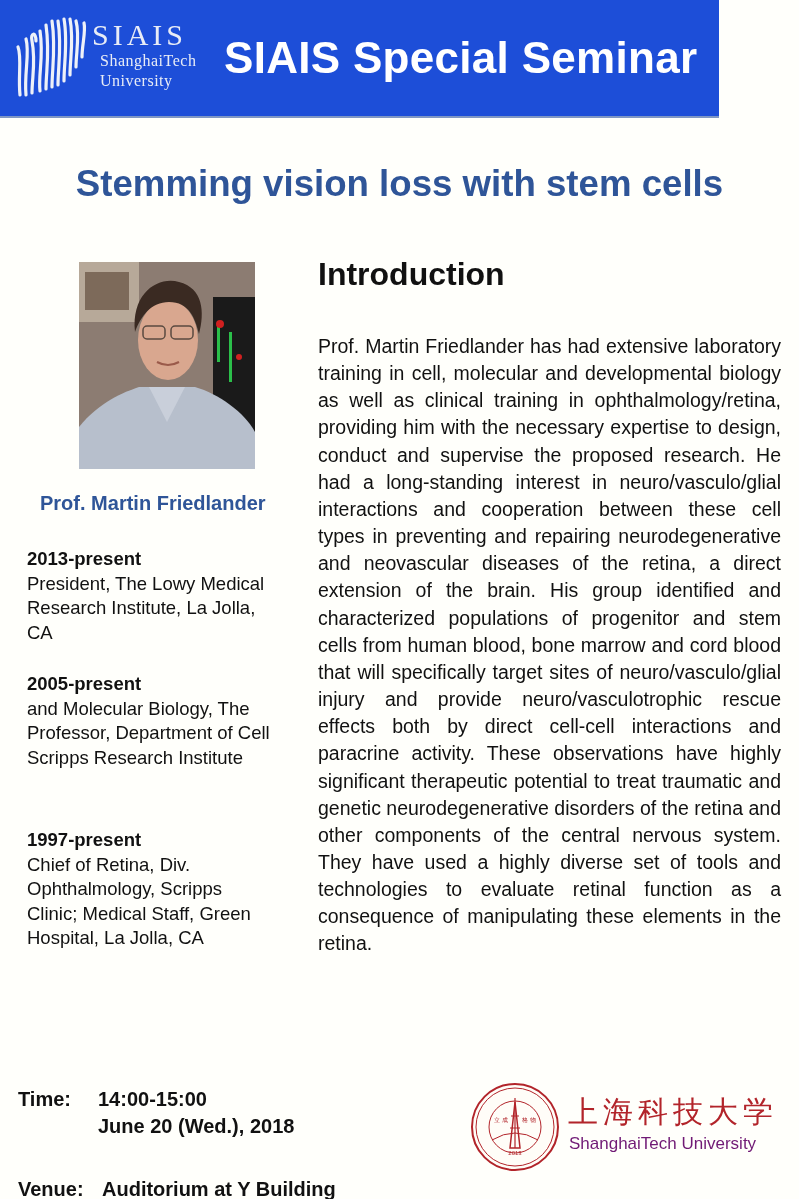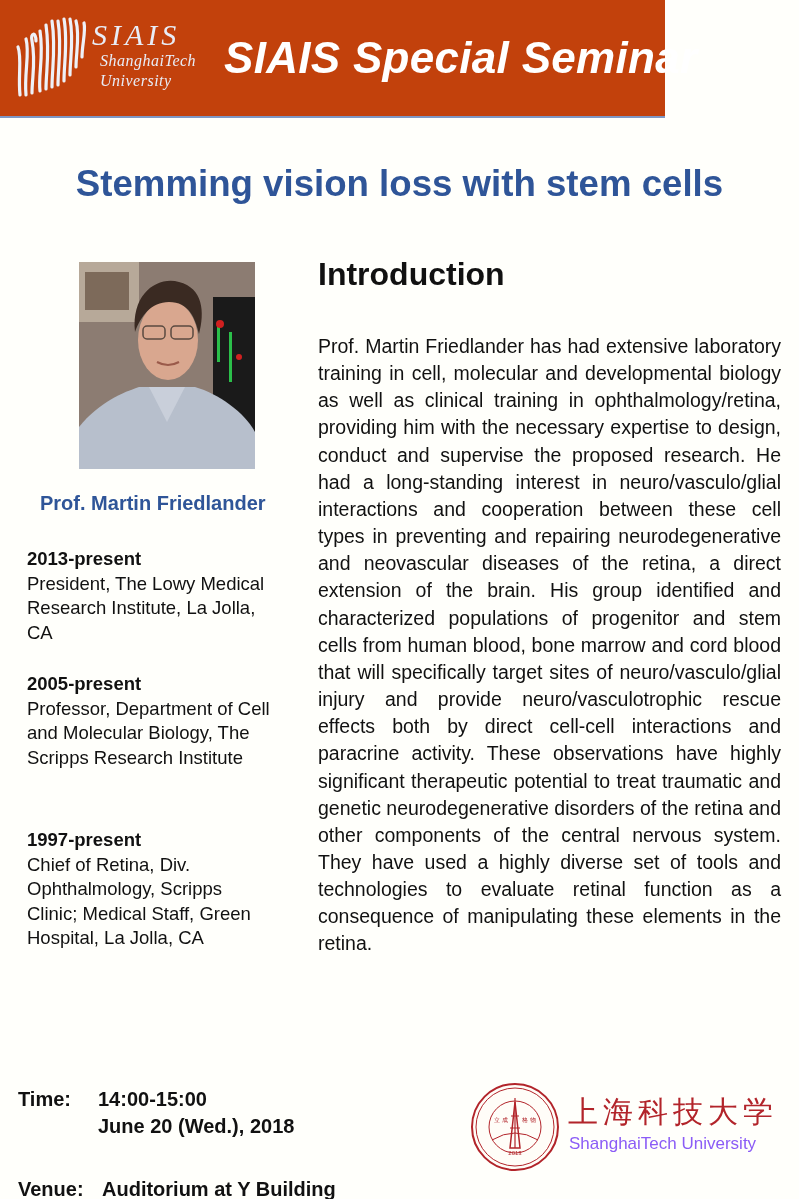--- a/index.html
+++ b/index.html
@@ -3,24 +3,23 @@
   <meta charset="utf-8">
   <style>
     html, body { margin: 0; padding: 0; }
     body {
       width: 799px; height: 1199px; position: relative; overflow: hidden;
       background: #fffffb;
       font-family: "Liberation Sans", sans-serif;
       color: #111;
     }
     .header {
-      position: absolute; left: 0; top: 0; width: 665px; height: 116px;
-      background: #c2410c;
+      position: absolute; left: 0; top: 0; width: 719px; height: 116px;
+      background: #1d4ed8;
       border-bottom: 2px solid #7f97c4;
-      font-style: italic;
     }
     .logo-mark { position: absolute; left: 14px; top: 17px; width: 76px; height: 80px; }
     .logo-text { position: absolute; left: 92px; top: 19px; color: #e8ecf6; font-family: "Liberation Serif", serif; }
     .logo-text .big { font-size: 30px; letter-spacing: 4px; line-height: 32px; }
     .logo-text .small { font-size: 16px; line-height: 20px; letter-spacing: 0.5px; margin-left: 8px; }
     .header-title {
       position: absolute; left: 224px; top: 33px;
       font-size: 44px; font-weight: bold; color: #ffffff; white-space: nowrap;
       letter-spacing: 0.3px;
     }
@@ -44,21 +43,21 @@
     .intro-body {
       position: absolute; left: 318px; top: 294px; width: 463px;
       font-size: 19.5px; line-height: 27.15px; text-align: justify; margin-top: 39px;
     }
     .footer-info { position: absolute; left: 18px; top: 1086px; font-size: 20px; font-weight: bold; line-height: 27px; white-space: nowrap; }
     .footer-info .lbl { display: inline-block; width: 80px; }
     .footer-info .lbl2 { display: inline-block; width: 84px; margin-top: 36px; }
     .uni-logo { position: absolute; left: 470px; top: 1082px; width: 320px; height: 92px; }
     .seal { position: absolute; left: 0; top: 0; width: 90px; height: 90px; }
     .uni-cn { position: absolute; left: 98px; top: 10px; font-size: 30px; color: #b2242a; letter-spacing: 5px; font-family: "DejaVu Sans", sans-serif; white-space: nowrap; }
-    .uni-en { position: absolute; left: 99px; top: 52px; font-size: 17px; color: #8b5cf6; white-space: nowrap; }
+    .uni-en { position: absolute; left: 99px; top: 52px; font-size: 17px; color: #701a75; white-space: nowrap; }
   </style>
 </head>
 <body>
 
 <div class="header">
   <svg class="logo-mark" viewBox="0 0 76 80">
     <g fill="none" stroke="#eef1f8" stroke-width="3.2" stroke-linecap="round">
       <path d="M6 78 C4 60 8 40 4 30"></path>
       <path d="M12 78 C10 56 16 36 12 22"></path>
       <path d="M18 76 C18 60 22 44 18 24 C16 16 22 14 22 24"></path>
@@ -106,22 +105,22 @@
 
 <div class="bio" style="top:547px;">
   <div class="period">2013-present</div>
   <div>President, The Lowy Medical</div>
   <div>Research Institute, La Jolla,</div>
   <div>CA</div>
 </div>
 
 <div class="bio" style="top:672px;">
   <div class="period">2005-present</div>
+  <div>and Molecular Biology, The</div>
   <div>Professor, Department of  Cell</div>
-  <div>and Molecular Biology, The</div>
   <div>Scripps Research Institute</div>
 </div>
 
 <div class="bio" style="top:796px;margin-top:32px;">
   <div class="period">1997-present</div>
   <div>Chief of Retina, Div.</div>
   <div>Ophthalmology, Scripps</div>
   <div>Clinic; Medical Staff, Green</div>
   <div>Hospital, La Jolla, CA</div>
 </div>

